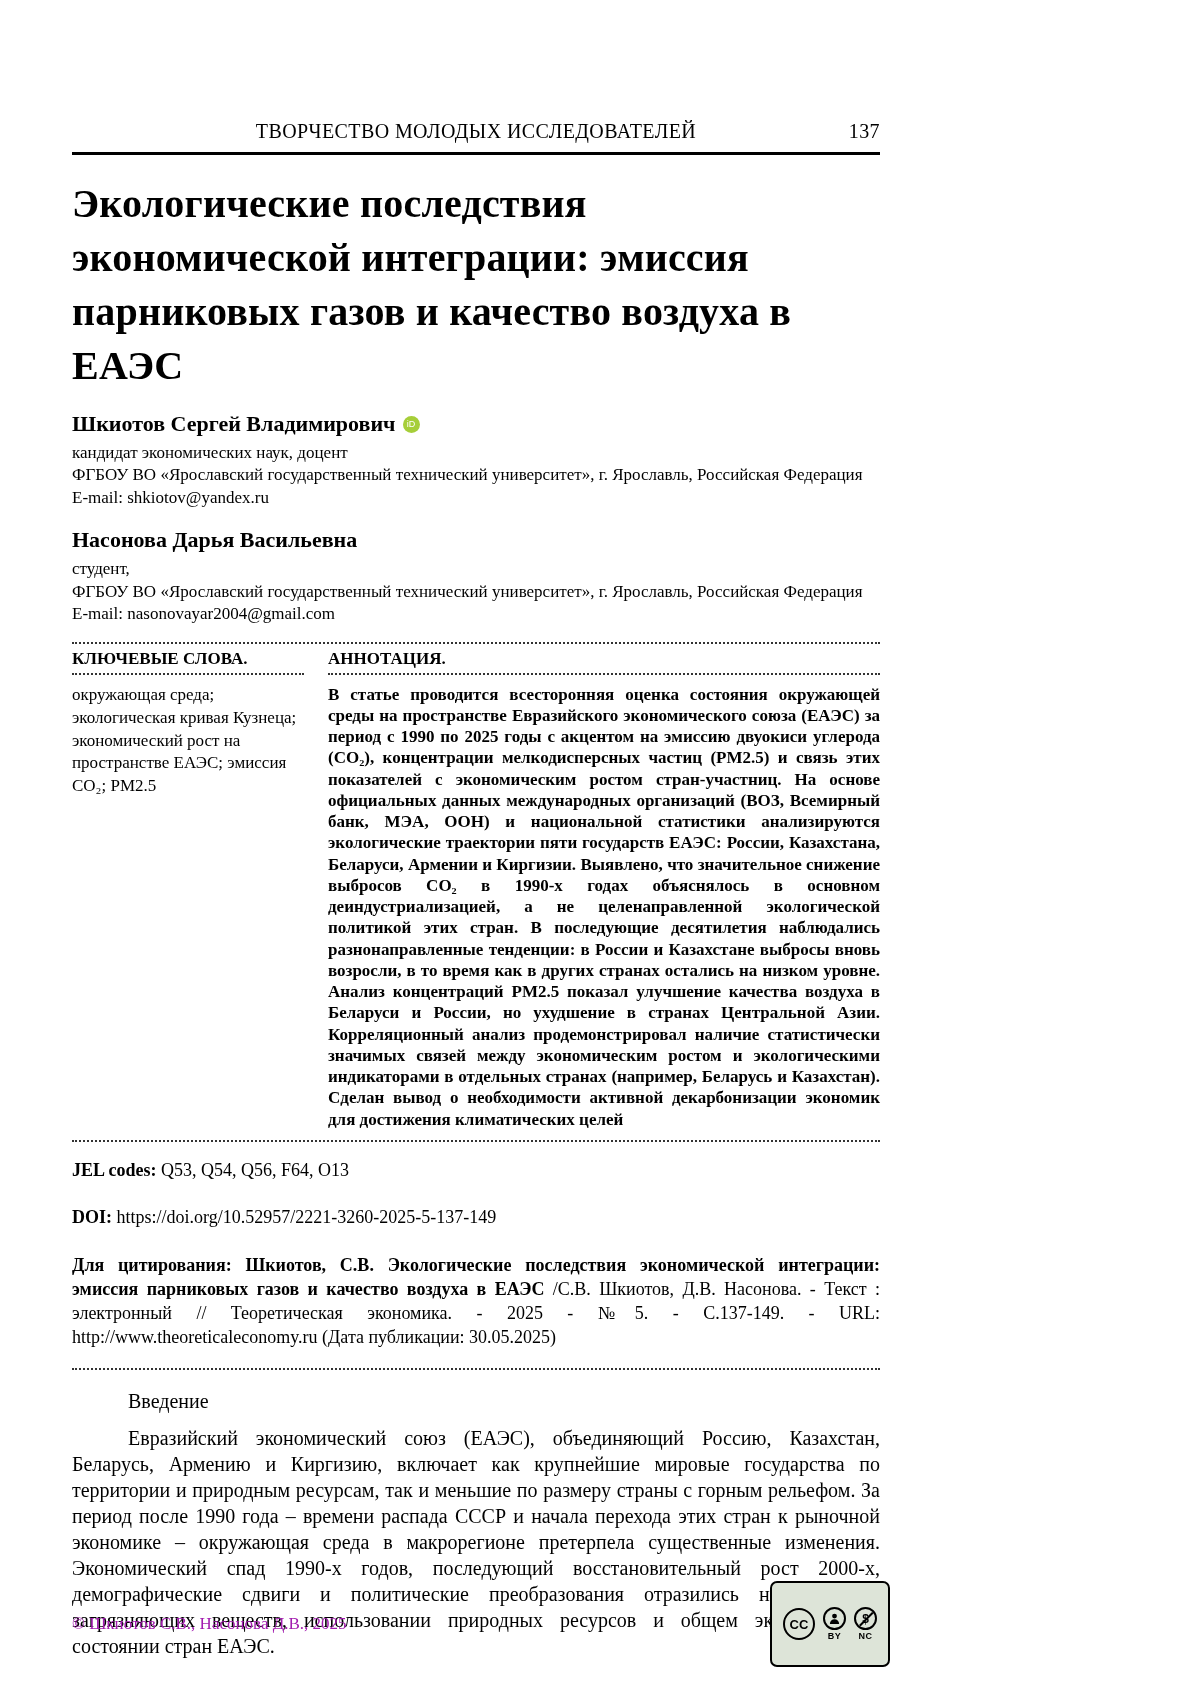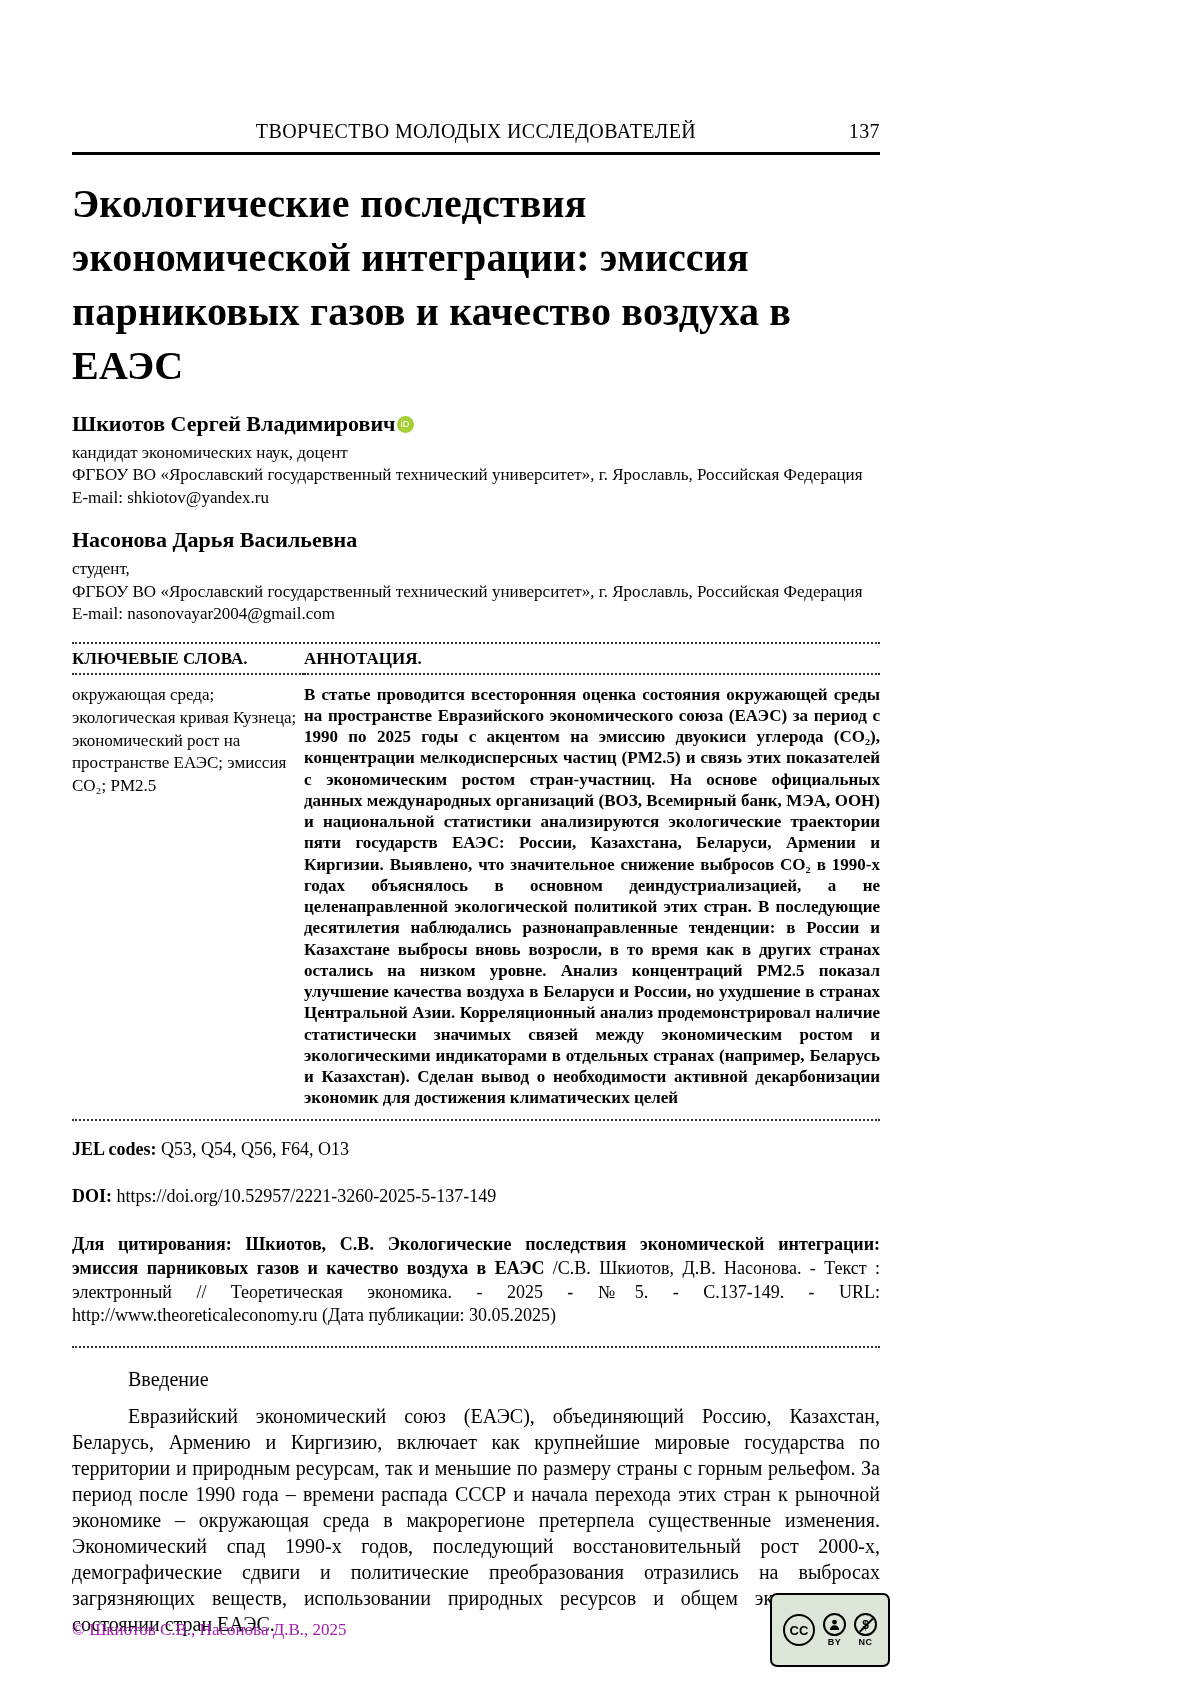--- a/index.html
+++ b/index.html
@@ -12,52 +12,52 @@
   .running-header { position: relative; text-align: center; font-size: 20px; letter-spacing: .4px; }
   .rh-page { position: absolute; right: 0; top: 0; }
   .header-rule { border: none; border-top: 3px solid #000; margin: 9px 0 0 0; }
 
   .article-title {
     margin: 22px 0 0 0; font-size: 40px; font-weight: bold; line-height: 1.35;
     white-space: pre-line; letter-spacing: .2px;
   }
 
   .author-block { margin-top: 18px; }
-  .author-name-row { display: flex; align-items: center; gap: 1px; }
+  .author-name-row { display: flex; align-items: center; gap: 7px; }
   .author-name { font-size: 22px; font-weight: bold; }
   .orcid-icon {
     width: 17px; height: 17px; border-radius: 50%; background: #A6CE39; color: #fff;
     display: inline-flex; align-items: center; justify-content: center;
     font-family: "Liberation Sans", sans-serif; font-size: 9px; font-weight: normal;
   }
   .author-details { margin-top: 5px; font-size: 17px; line-height: 1.32; }
 
   .kw-section { margin-top: 16px; }
   .dotted { border: none; border-top: 2px dotted #333; margin: 0; }
-  .kw-grid { display: grid; grid-template-columns: 232px 1fr; }
+  .kw-grid { display: grid; grid-template-columns: 232px 1fr; column-gap: 24px; }
   .col-header { font-size: 17px; font-weight: bold; padding: 5px 0 4px 0; border-bottom: 2px dotted #333; }
   .kw-body { padding-top: 9px; font-size: 17px; line-height: 1.35; }
   .ab-body { padding-top: 9px; font-size: 17px; line-height: 1.25; text-align: justify; font-weight: 600; }
   .kw-bottom { margin-top: 10px; }
 
   .meta-line { font-size: 18px; margin: 0; }
   .jel { margin-top: 18px; }
   .doi { margin-top: 26px; }
   .citation { margin-top: 26px; font-size: 18px; line-height: 1.33; text-align: justify; }
   .bold { font-weight: bold; }
   .cite-rule { margin-top: 10px; }
 
   .intro-heading { margin: 20px 0 0 56px; font-size: 20px; font-weight: normal; }
   .intro-para { margin: 12px 0 0 0; font-size: 20px; line-height: 1.3; text-align: justify; text-indent: 56px; }
 
   .footer { position: absolute; left: 72px; right: 62px; bottom: 30px; display: flex; justify-content: space-between; align-items: center; }
   .copyright { color: #a21caf; font-size: 17px; }
   .cc-badge {
     display: flex; align-items: center; gap: 8px;
-    border: 2px solid #000; border-radius: 7px; background: #dde4d8; padding: 18px 11px;
+    border: 2px solid #000; border-radius: 7px; background: #dde4d8; padding: 24px 11px;
   }
   .cc-circle { border: 2.5px solid #000; border-radius: 50%; display: flex; align-items: center; justify-content: center; box-sizing: border-box; background: transparent; }
   .cc-main { width: 32px; height: 32px; font-family: "Liberation Sans", sans-serif; font-weight: bold; font-size: 13px; }
   .cc-col { display: flex; flex-direction: column; align-items: center; gap: 1px; }
   .cc-small { width: 23px; height: 23px; overflow: hidden; }
   .cc-sub { font-family: "Liberation Sans", sans-serif; font-size: 9px; font-weight: bold; letter-spacing: .5px; }
   .nc-dollar { position: relative; font-family: "Liberation Sans", sans-serif; font-weight: bold; font-size: 12px; line-height: 1; }
   .nc-dollar::after {
     content: ""; position: absolute; left: -5px; top: 48%; width: 19px; height: 2px;
     background: #000; transform: rotate(-45deg);

